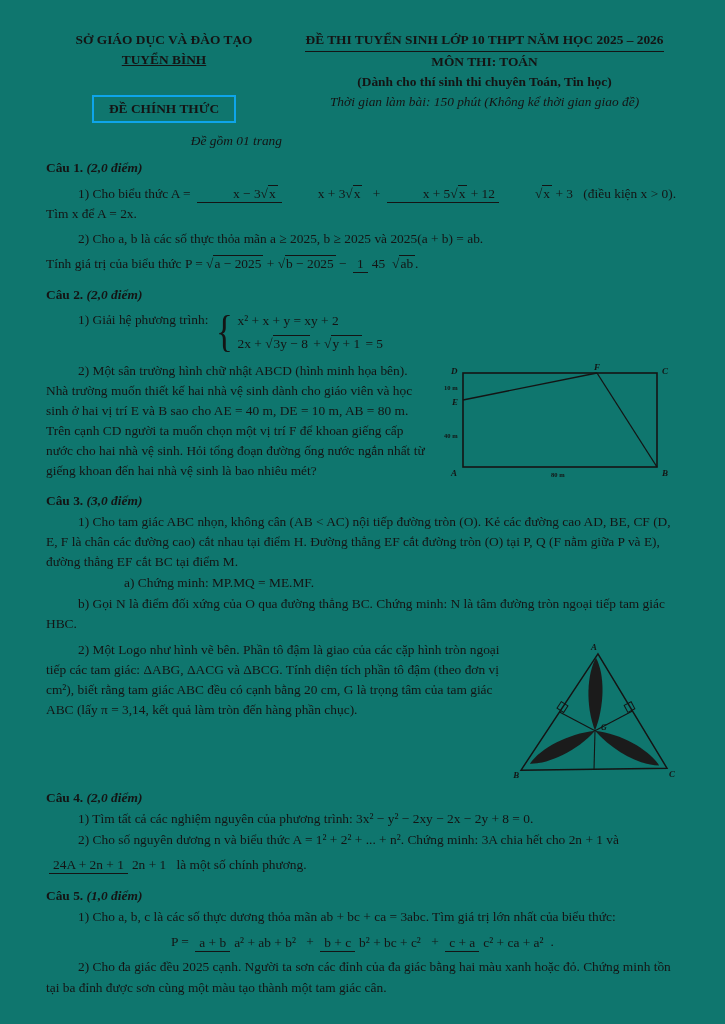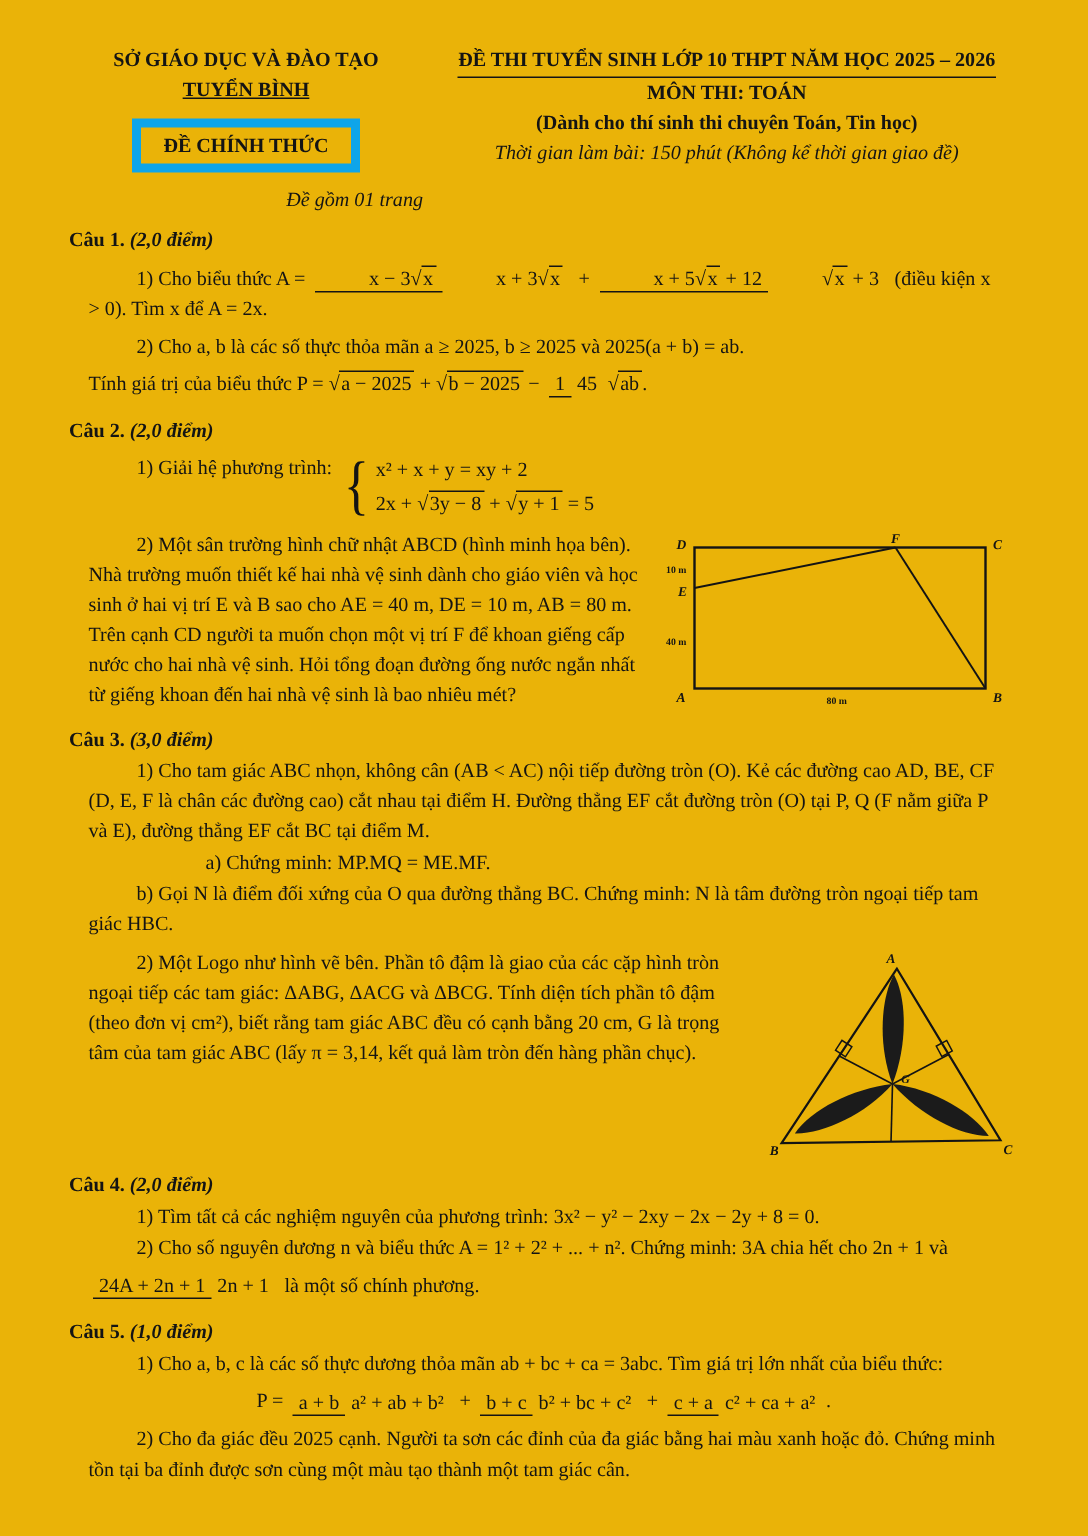--- a/index.html
+++ b/index.html
@@ -1,38 +1,38 @@
 <!DOCTYPE html>
 <html><head>
 <meta charset="utf-8">
 <style>
   html,body{margin:0;padding:0;background:#e8e8e4;}
   .page{
     width:725px;height:1024px;box-sizing:border-box;margin:0 auto;
-    background:#eab308;color:#141414;
+    background:#0f766e;color:#141414;
     font-family:"Liberation Serif","DejaVu Serif",serif;
     font-size:13.4px;line-height:1.5;
     padding:30px 46px 14px 46px;overflow:hidden;position:relative;
   }
   
   .hdr{display:flex;align-items:flex-start;}
   .hdr-left{width:236px;text-align:center;flex-shrink:0;}
   .hdr-left .dept{font-weight:bold;}
   .hdr-left .prov{font-weight:bold;text-decoration:underline;}
-  .stamp{display:inline-block;border:6px solid #0ea5e9;padding:2px 15px;font-weight:bold;margin-top:9px;}
+  .stamp{display:inline-block;border:2px solid #0ea5e9;padding:2px 15px;font-weight:bold;margin-top:25px;}
   .pages-note{font-style:italic;font-weight:400;margin-top:8px;text-align:right;}
   .hdr-right{flex:1;text-align:center;padding-left:8px;}
   .exam-title{font-weight:bold;display:inline-block;border-bottom:1.6px solid #141414;padding-bottom:1px;}
   .subject{font-weight:bold;}
   .audience{font-weight:bold;text-align:center;}
   .duration{font-style:italic;}
   
   .qhead{font-weight:bold;clear:both;margin-top:7px;}
   .qhead .pts{font-style:italic;}
-  .para{margin:1px 13px;}
+  .para{margin:1px 0;}
   .ind1{text-indent:32px;}
   .ind2{text-indent:78px;}
   .mathline{padding:4px 0;}
   .pl1{padding-left:32px;}
   .center{text-align:center;}
   
   .frac{display:inline-flex;vertical-align:middle;text-align:center;margin:0 3px;line-height:1.18;}
   .frac .fn{border-bottom:1.2px solid #141414;padding:0 4px;}
   .frac .fd{padding:0 4px;}
   .rad{border-top:1.2px solid #141414;padding:0 2px 0 1px;}

